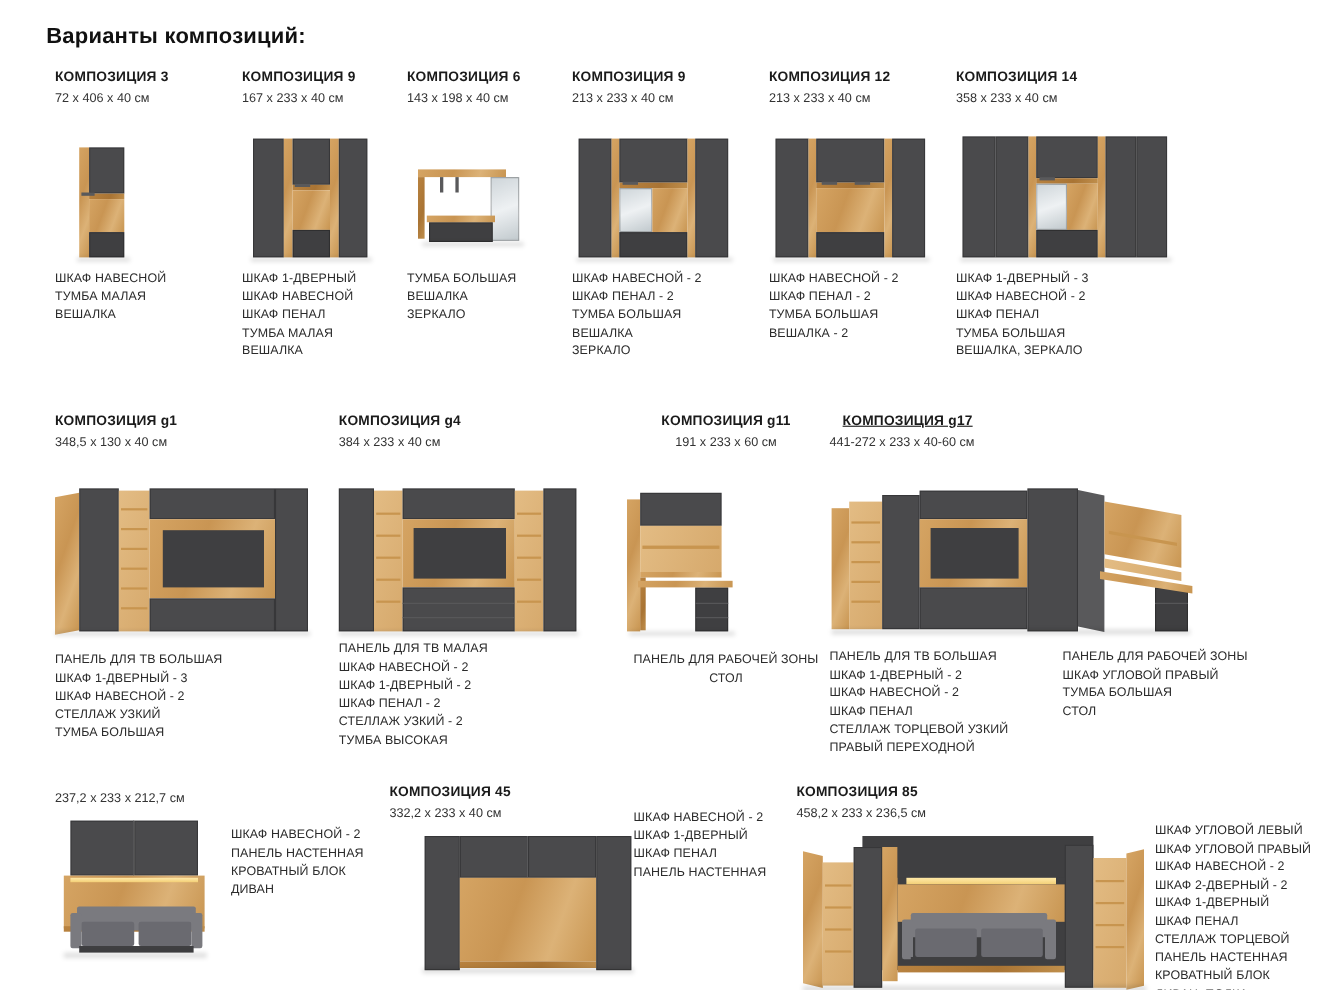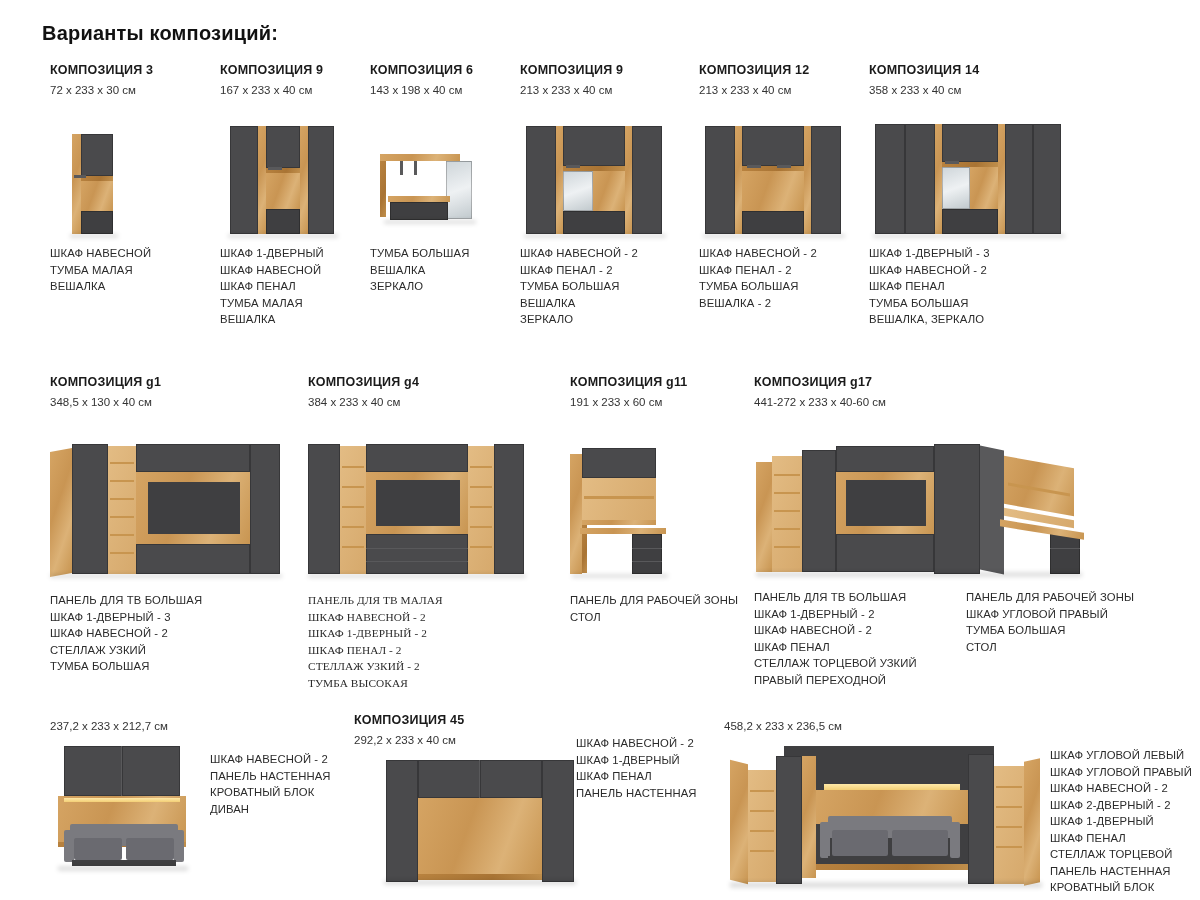--- a/index.html
+++ b/index.html
@@ -83,21 +83,21 @@
 <body>
 
 <div class="page">
 
   <div class="page-title">Варианты композиций:</div>
 
   <div class="row" style="height:300px;">
 
     <div class="cell" style="left:26px; top:0; width:140px;">
       <div class="comp-title">КОМПОЗИЦИЯ 3</div>
-      <div class="comp-dims">72 x 233 x 30 см</div>
+      <div class="comp-dims">72 x 406 x 40 см</div>
       <div class="art" style="height:125px; margin-top:16px;">
         <div class="u wood" style="left:22px; top:22px; width:9px; height:100px;"></div>
         <div class="u dark edge" style="left:31px; top:22px; width:32px; height:42px;"></div>
         <div class="u wood-d" style="left:31px; top:64px; width:32px; height:5px;"></div>
         <div class="u wood" style="left:31px; top:69px; width:32px; height:30px;"></div>
         <div class="u dark2 edge" style="left:31px; top:99px; width:32px; height:23px;"></div>
         <div class="u dark3" style="left:24px; top:63px; width:12px; height:3px;"></div>
         <div class="u shadow" style="left:20px; top:122px; width:48px; height:4px;"></div>
       </div>
       <div class="parts" style="margin-top:8px;">
@@ -278,31 +278,31 @@
         <div class="u dark3" style="left:58px; top:139px; width:102px; height:1px;"></div>
         <div class="u wood-l" style="left:160px; top:24px; width:26px; height:128px;"></div>
         <div class="u shelf" style="left:162px; top:44px; width:22px; height:2px;"></div>
         <div class="u shelf" style="left:162px; top:64px; width:22px; height:2px;"></div>
         <div class="u shelf" style="left:162px; top:84px; width:22px; height:2px;"></div>
         <div class="u shelf" style="left:162px; top:104px; width:22px; height:2px;"></div>
         <div class="u shelf" style="left:162px; top:124px; width:22px; height:2px;"></div>
         <div class="u dark edge" style="left:186px; top:22px; width:30px; height:130px;"></div>
         <div class="u shadow" style="left:0px; top:152px; width:218px; height:4px;"></div>
       </div>
-      <div class="parts" style="margin-top:10px;font-family:Liberation Serif, serif;">
+      <div class="parts" style="">
         <div>ПАНЕЛЬ ДЛЯ ТВ МАЛАЯ</div>
         <div>ШКАФ НАВЕСНОЙ - 2</div>
         <div>ШКАФ 1-ДВЕРНЫЙ - 2</div>
         <div>ШКАФ ПЕНАЛ - 2</div>
         <div>СТЕЛЛАЖ УЗКИЙ - 2</div>
         <div>ТУМБА ВЫСОКАЯ</div>
       </div>
     </div>
 
-    <div class="cell" style="left:546px; top:0; width:180px;">
+    <div class="cell" style="left:546px; top:0; width:180px;text-align:center;">
       <div class="comp-title">КОМПОЗИЦИЯ g11</div>
       <div class="comp-dims">191 x 233 x 60 см</div>
       <div class="art" style="height:160px; margin-top:14px;">
         <div class="u wood" style="left:0px; top:32px; width:12px; height:120px;"></div>
         <div class="u dark edge" style="left:12px; top:26px; width:74px; height:30px;"></div>
         <div class="u wood-l" style="left:12px; top:56px; width:74px; height:42px;"></div>
         <div class="u shelf" style="left:14px; top:74px; width:70px; height:3px;"></div>
         <div class="u wood" style="left:12px; top:98px; width:74px; height:5px;"></div>
         <div class="u wood-d" style="left:12px; top:103px; width:5px; height:48px;"></div>
         <div class="u dark2 edge" style="left:62px; top:112px; width:30px; height:40px;"></div>
@@ -311,21 +311,21 @@
         <div class="u wood" style="left:10px; top:106px; width:86px; height:6px;"></div>
         <div class="u shadow" style="left:2px; top:152px; width:96px; height:4px;"></div>
       </div>
       <div class="parts" style="margin-top:10px;">
         <div>ПАНЕЛЬ ДЛЯ РАБОЧЕЙ ЗОНЫ</div>
         <div>СТОЛ</div>
       </div>
     </div>
 
     <div class="cell" style="left:726px; top:0; width:430px;">
-      <div class="comp-title" style="margin-left:4px;">КОМПОЗИЦИЯ g17</div>
+      <div class="comp-title" style="margin-left:16px;text-decoration:underline;">КОМПОЗИЦИЯ g17</div>
       <div class="comp-dims" style="margin-left:4px;">441-272 x 233 x 40-60 см</div>
       <div class="art" style="height:160px; margin-top:14px;">
         <div class="u wood" style="left:6px; top:40px; width:16px; height:110px;"></div>
         <div class="u wood-l" style="left:22px; top:34px; width:30px; height:116px;"></div>
         <div class="u shelf" style="left:24px; top:52px; width:26px; height:2px;"></div>
         <div class="u shelf" style="left:24px; top:70px; width:26px; height:2px;"></div>
         <div class="u shelf" style="left:24px; top:88px; width:26px; height:2px;"></div>
         <div class="u shelf" style="left:24px; top:106px; width:26px; height:2px;"></div>
         <div class="u shelf" style="left:24px; top:124px; width:26px; height:2px;"></div>
         <div class="u dark edge" style="left:52px; top:28px; width:34px; height:122px;"></div>
@@ -383,40 +383,41 @@
       <div class="parts" style="position:absolute; left:160px; top:38px;">
         <div>ШКАФ НАВЕСНОЙ - 2</div>
         <div>ПАНЕЛЬ НАСТЕННАЯ</div>
         <div>КРОВАТНЫЙ БЛОК</div>
         <div>ДИВАН</div>
       </div>
     </div>
 
     <div class="cell" style="left:330px; top:0; width:360px;">
       <div class="comp-title">КОМПОЗИЦИЯ 45</div>
-      <div class="comp-dims">292,2 x 233 x 40 см</div>
+      <div class="comp-dims">332,2 x 233 x 40 см</div>
       <div class="art" style="height:140px; margin-top:14px;">
         <div class="u dark edge" style="left:32px; top:0px; width:32px; height:122px;"></div>
         <div class="u dark edge" style="left:64px; top:0px; width:62px; height:38px;"></div>
         <div class="u dark edge" style="left:126px; top:0px; width:62px; height:38px;"></div>
         <div class="u dark3" style="left:125px; top:0px; width:1px; height:38px;"></div>
         <div class="u wood" style="left:64px; top:38px; width:124px; height:76px;"></div>
         <div class="u wood-d" style="left:64px; top:114px; width:124px; height:6px;"></div>
         <div class="u dark edge" style="left:188px; top:0px; width:32px; height:122px;"></div>
         <div class="u shadow" style="left:30px; top:120px; width:192px; height:5px;"></div>
       </div>
       <div class="parts" style="position:absolute; left:222px; top:22px;">
         <div>ШКАФ НАВЕСНОЙ - 2</div>
         <div>ШКАФ 1-ДВЕРНЫЙ</div>
         <div>ШКАФ ПЕНАЛ</div>
         <div>ПАНЕЛЬ НАСТЕННАЯ</div>
       </div>
     </div>
 
     <div class="cell" style="left:700px; top:0; width:460px;">
+      <div class="comp-title">КОМПОЗИЦИЯ 85</div>
       <div class="comp-dims">458,2 x 233 x 236,5 см</div>
       <div class="art" style="height:160px; margin-top:10px;">
 
         <div class="u dark2" style="left:60px; top:4px; width:210px; height:122px;"></div>
 
         <div class="u wood" style="left:6px; top:20px; width:18px; height:120px; transform:skewY(14deg);"></div>
         <div class="u wood-l" style="left:24px; top:28px; width:28px; height:112px;"></div>
         <div class="u shelf" style="left:26px; top:48px; width:24px; height:2px;"></div>
         <div class="u shelf" style="left:26px; top:68px; width:24px; height:2px;"></div>
         <div class="u shelf" style="left:26px; top:88px; width:24px; height:2px;"></div>

